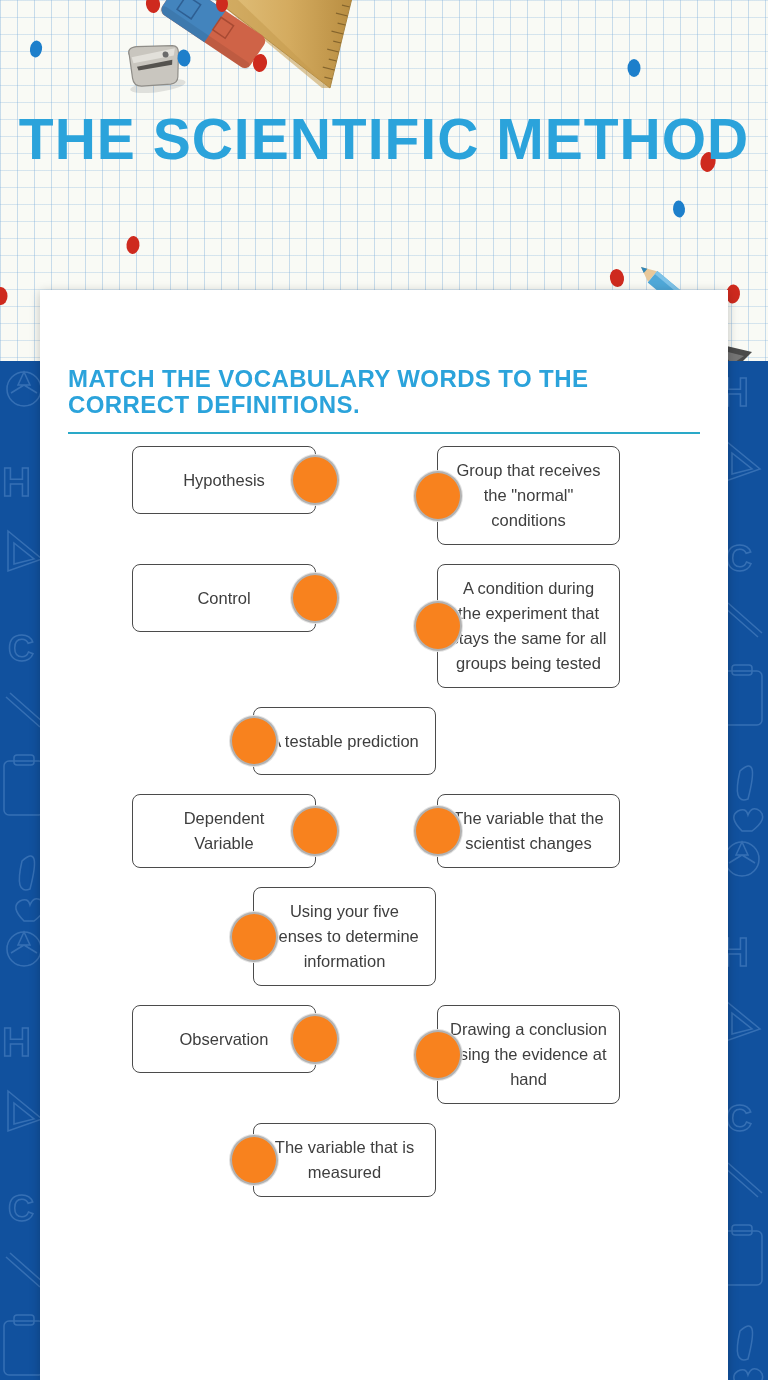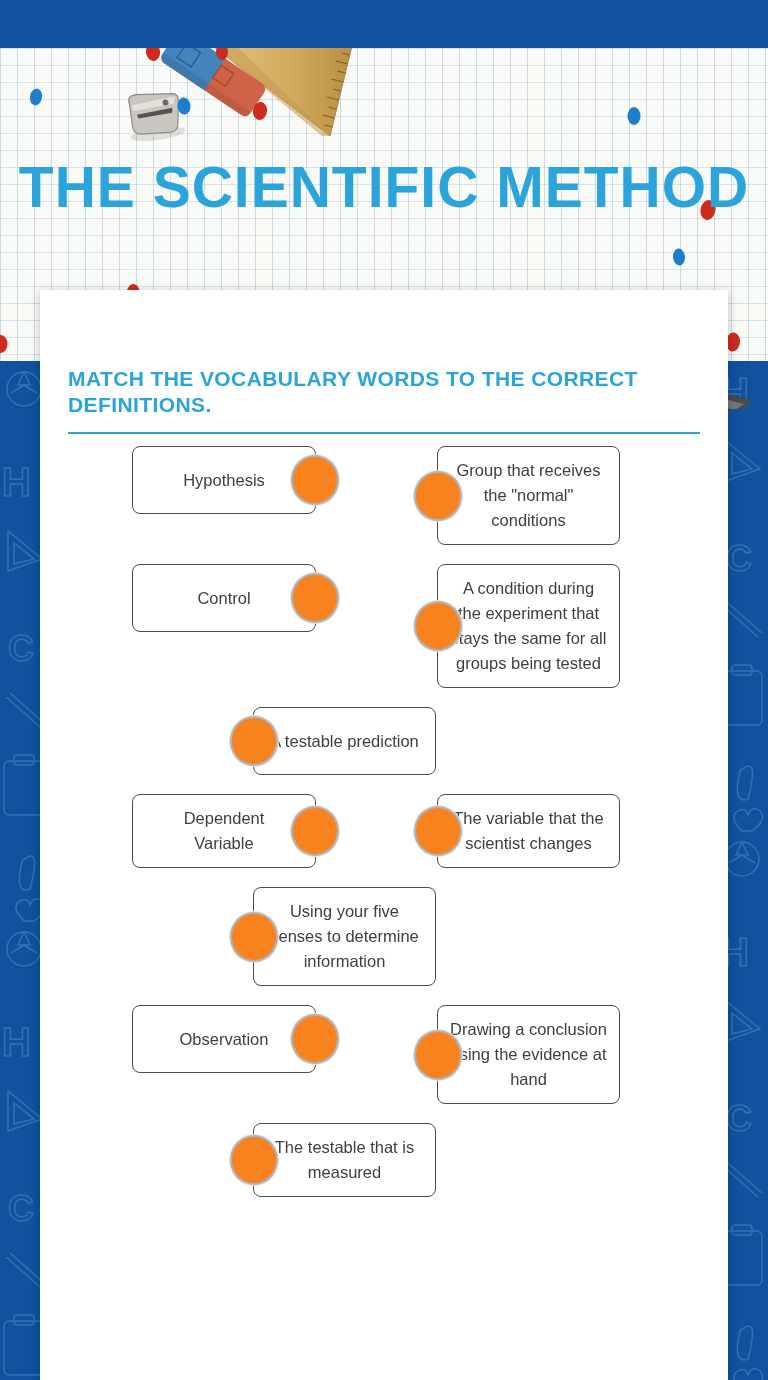--- a/index.html
+++ b/index.html
@@ -5,36 +5,36 @@
   html,body{margin:0;padding:0;background:#e8e8e8;}
   .stage{position:relative;width:768px;height:1380px;overflow:hidden;
          font-family:"Liberation Sans",sans-serif;background:#11519E;}
 
   
   .header{position:absolute;left:0;top:0;width:768px;height:361px;
     background-color:#f9faf5;
     background-image:
       linear-gradient(to right, rgba(130,178,220,.42) 1px, transparent 1px),
       linear-gradient(to bottom, rgba(130,178,220,.30) 1px, transparent 1px);
-    background-size:17px 17px;margin-top:48px;}
+    background-size:17px 17px;}
   .header-art{position:absolute;left:0;top:0;z-index:1;}
   .title-wrap{position:absolute;left:0;top:106px;width:768px;text-align:center;z-index:2;
     color:#2BA3DB;font-weight:bold;font-size:57px;line-height:66px;letter-spacing:1px;}
 
   
   .bluebg{position:absolute;left:0;top:361px;width:768px;height:1019px;background:#11519E;}
   .doodle-col{position:absolute;top:0;}
   .doodle-col.left{left:0;}
   .doodle-col.right{right:0;}
 
   
   .card{position:absolute;left:40px;top:290px;width:688px;height:1090px;
     background:#ffffff;z-index:5;box-shadow:0 2px 10px rgba(0,0,0,.22);overflow:hidden;}
   .instruction{margin:76px 28px 0 28px;max-width:600px;color:#2BA3DB;
-    font-weight:bold;font-size:21px;line-height:26px;letter-spacing:.4px;}
+    font-weight:bold;font-size:24px;line-height:26px;letter-spacing:.4px;}
   .divider{margin:14px 28px 0 28px;height:0;border:none;border-top:2px solid #2AA9C8;}
 
   .rows{margin-top:12px;}
   .match-row{display:flex;align-items:flex-start;margin:0 0 19px 92px;}
   .box{box-sizing:border-box;background:#fff;border:1.4px solid #4b4b4b;border-radius:8px;
     min-height:68px;display:flex;align-items:center;justify-content:center;
     color:#3E3E3E;font-size:16.5px;line-height:25px;text-align:center;position:relative;}
   .term-box{width:184px;padding:11px 24px;}
   .def-box{width:183px;padding:11px 12px;}
   .spacer{width:121px;flex:0 0 121px;}
@@ -218,19 +218,19 @@
         <div class="box def-box">
           <span class="connector left"></span>
           <span>Drawing a conclusion using the evidence at hand</span>
         </div>
       </div>
 
       <div class="match-row">
         <div class="spacer"></div>
         <div class="box def-box">
           <span class="connector left"></span>
-          <span>The testable that is measured</span>
+          <span>The variable that is measured</span>
         </div>
       </div>
 
     </div>
   </div>
 </div>
 
 </body></html>

